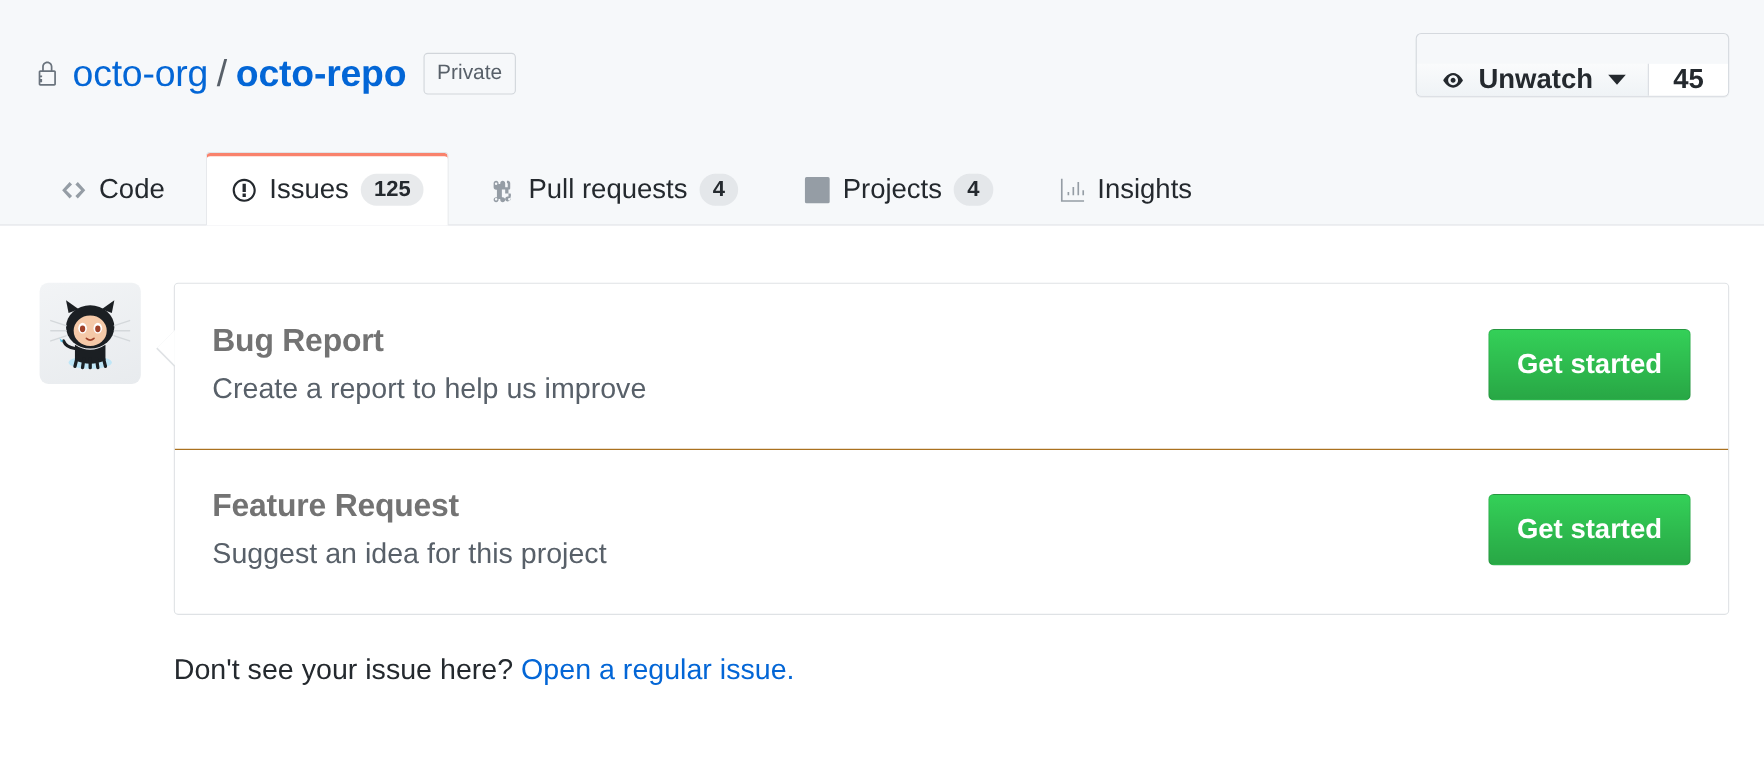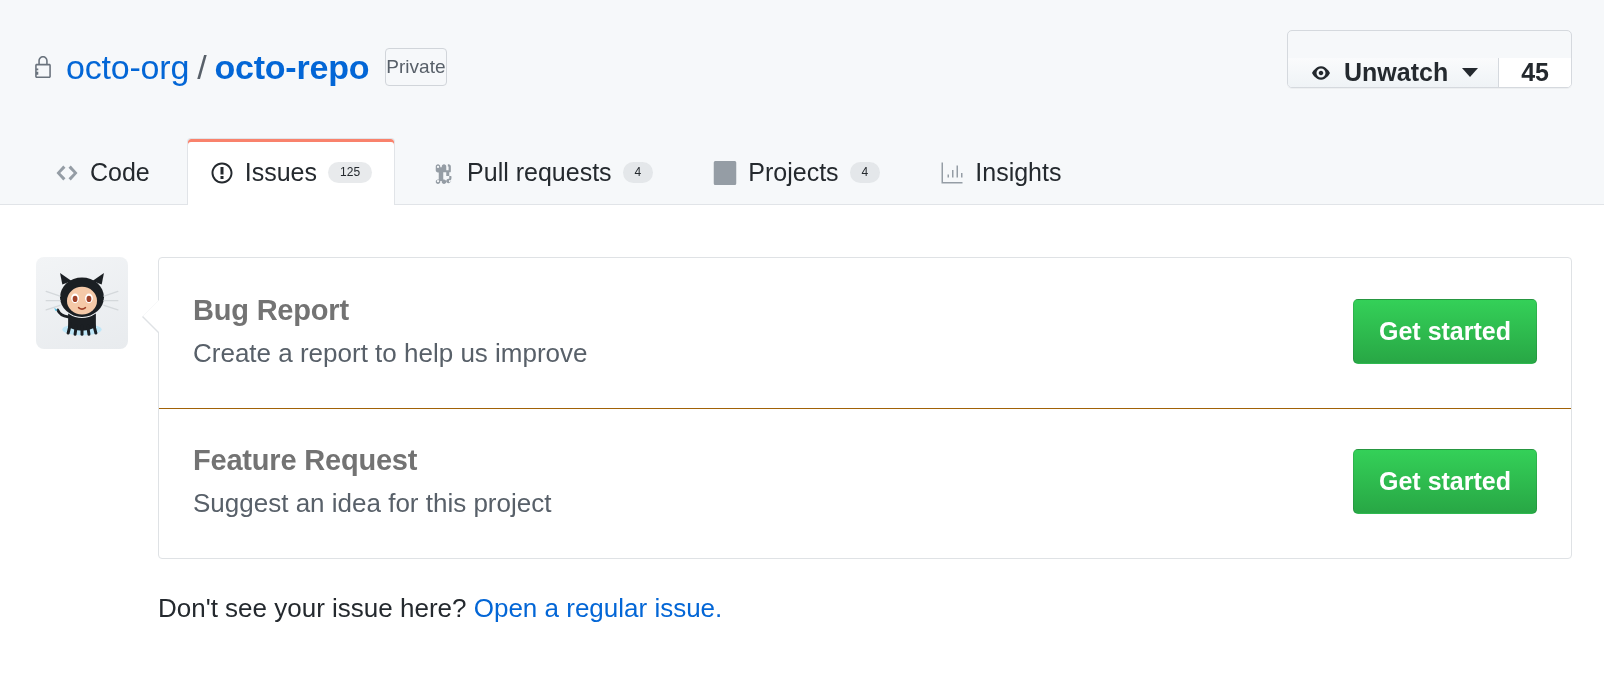--- a/index.html
+++ b/index.html
@@ -37,21 +37,21 @@
   .repo-owner { color: #0366d6; text-decoration: none; }
   .repo-slash { color: #586069; margin: 0 8px; font-weight: 300; }
   .repo-name { color: #0366d6; font-weight: bold; text-decoration: none; }
   .private-badge {
     margin-left: 16px;
     border: 1px solid #d1d5da;
     border-radius: 4px;
     color: #586069;
     font-size: 19px;
     line-height: 1;
-    padding: 8px 0 9px;
+    padding: 8px 11px 9px;
     background: transparent;
     font-family: "Liberation Sans", sans-serif;
   }
 
   .watch-group {
     position: absolute;
     top: 30px;
     right: 32px;
     display: flex;
     align-items: flex-end;
@@ -117,22 +117,22 @@
     background: #ffffff;
     border-color: #e1e4e8;
     border-radius: 4px 4px 0 0;
     box-shadow: inset 0 3px 0 #f9826c;
   }
   .tab-icon { width: 24px; height: 24px; display:block; flex:none; }
   .tab-counter {
     background: rgba(209,213,218,0.5);
     color: #24292e;
     border-radius: 20px;
-    font-size: 12px;
-    font-weight: normal;
+    font-size: 20px;
+    font-weight: bold;
     padding: 4px 12px 5px;
     line-height: 1;
   }
 
   
   .content {
     padding: 52px 32px 0 36px;
     display: flex;
     align-items: flex-start;
   }

